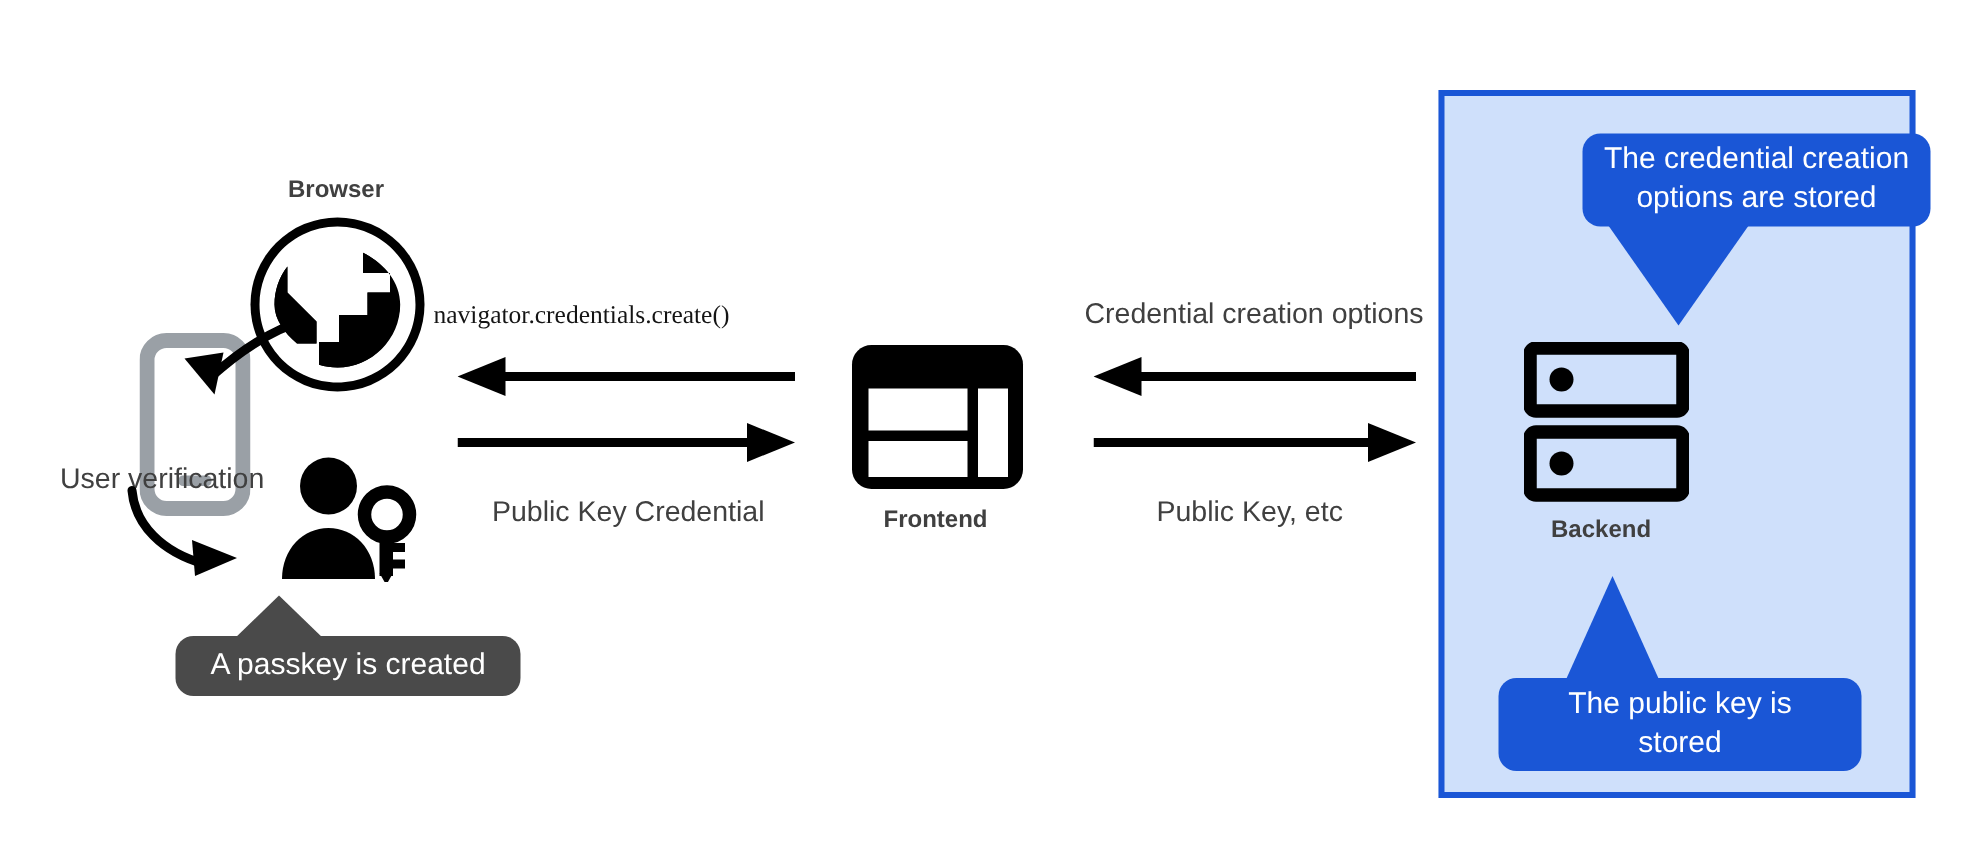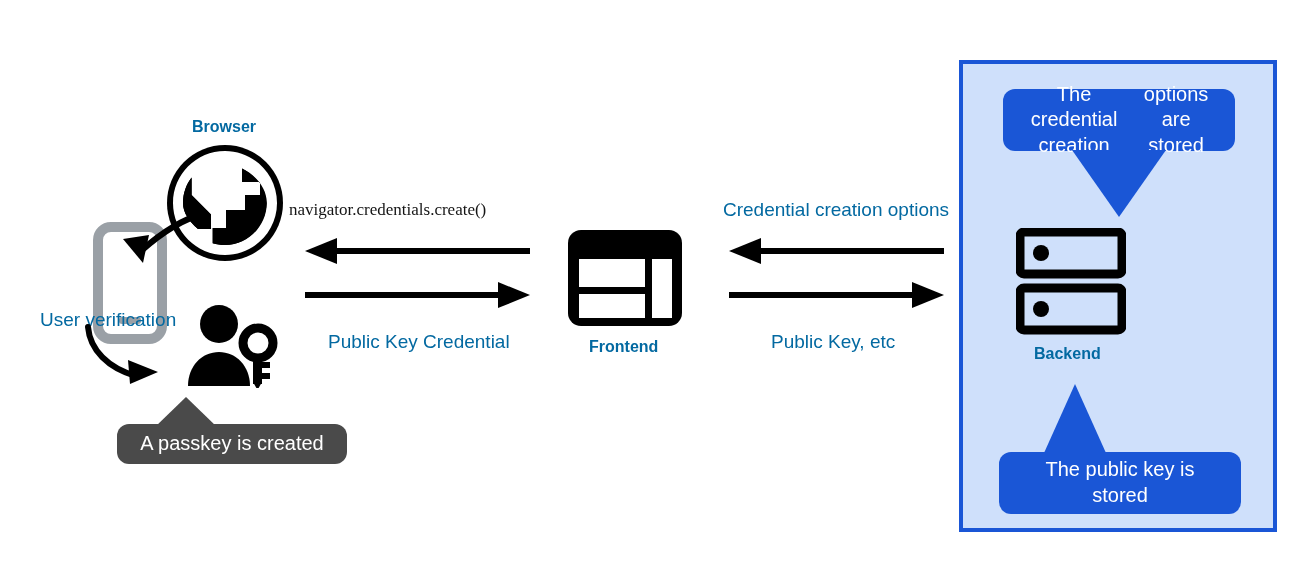--- a/index.html
+++ b/index.html
@@ -14,21 +14,21 @@
     position: relative;
     width: 1310px;
     height: 568px;
     background: #ffffff;
     overflow: hidden;
   }
   .abs { position: absolute; }
 
   
   .lbl {
-    color: #0369a1;
+    color: #404040;
     font-family: "Liberation Sans", sans-serif;
     white-space: nowrap;
     line-height: 1.18;
   }
   .lbl-bold { font-weight: 700; }
   .lbl-mono {
     font-family: Liberation Serif, serif;
     color: #141414;
     white-space: nowrap;
   }
@@ -183,21 +183,21 @@
 
   <div class="abs" style="left:729px; top:282px; width:215px; height:26px;">
     <svg class="icon" width="215" height="26" viewBox="0 0 215 26">
       <line x1="0" y1="13" x2="189" y2="13" stroke="#000000" stroke-width="6"></line>
       <polygon points="215,13 183,0 183,26" fill="#000000"></polygon>
     </svg>
   </div>
 
   <div class="abs lbl" style="left:771px; top:331px; font-size:19px;">Public Key, etc</div>
 
-  <div class="abs callout callout-blue" style="left:1003px; top:89px; width:232px; height:62px; font-size:20px; ">
+  <div class="abs callout callout-blue" style="left:1055px; top:89px; width:232px; height:62px; font-size:20px; flex-direction:column;">
     <span>The credential creation</span>
     <span>options are stored</span>
   </div>
   <div class="abs tail tail-down-wide" style="left:1072px; top:150px;"></div>
 
   <div class="abs" style="left:1016px; top:228px; width:110px; height:108px;">
     <svg class="icon" width="110" height="108" viewBox="0 0 110 108">
       <rect x="4" y="4" width="102" height="42" rx="4" ry="4" fill="none" stroke="#000000" stroke-width="9"></rect>
       <circle cx="25" cy="25" r="8" fill="#000000"></circle>
       <rect x="4" y="60" width="102" height="42" rx="4" ry="4" fill="none" stroke="#000000" stroke-width="9"></rect>

